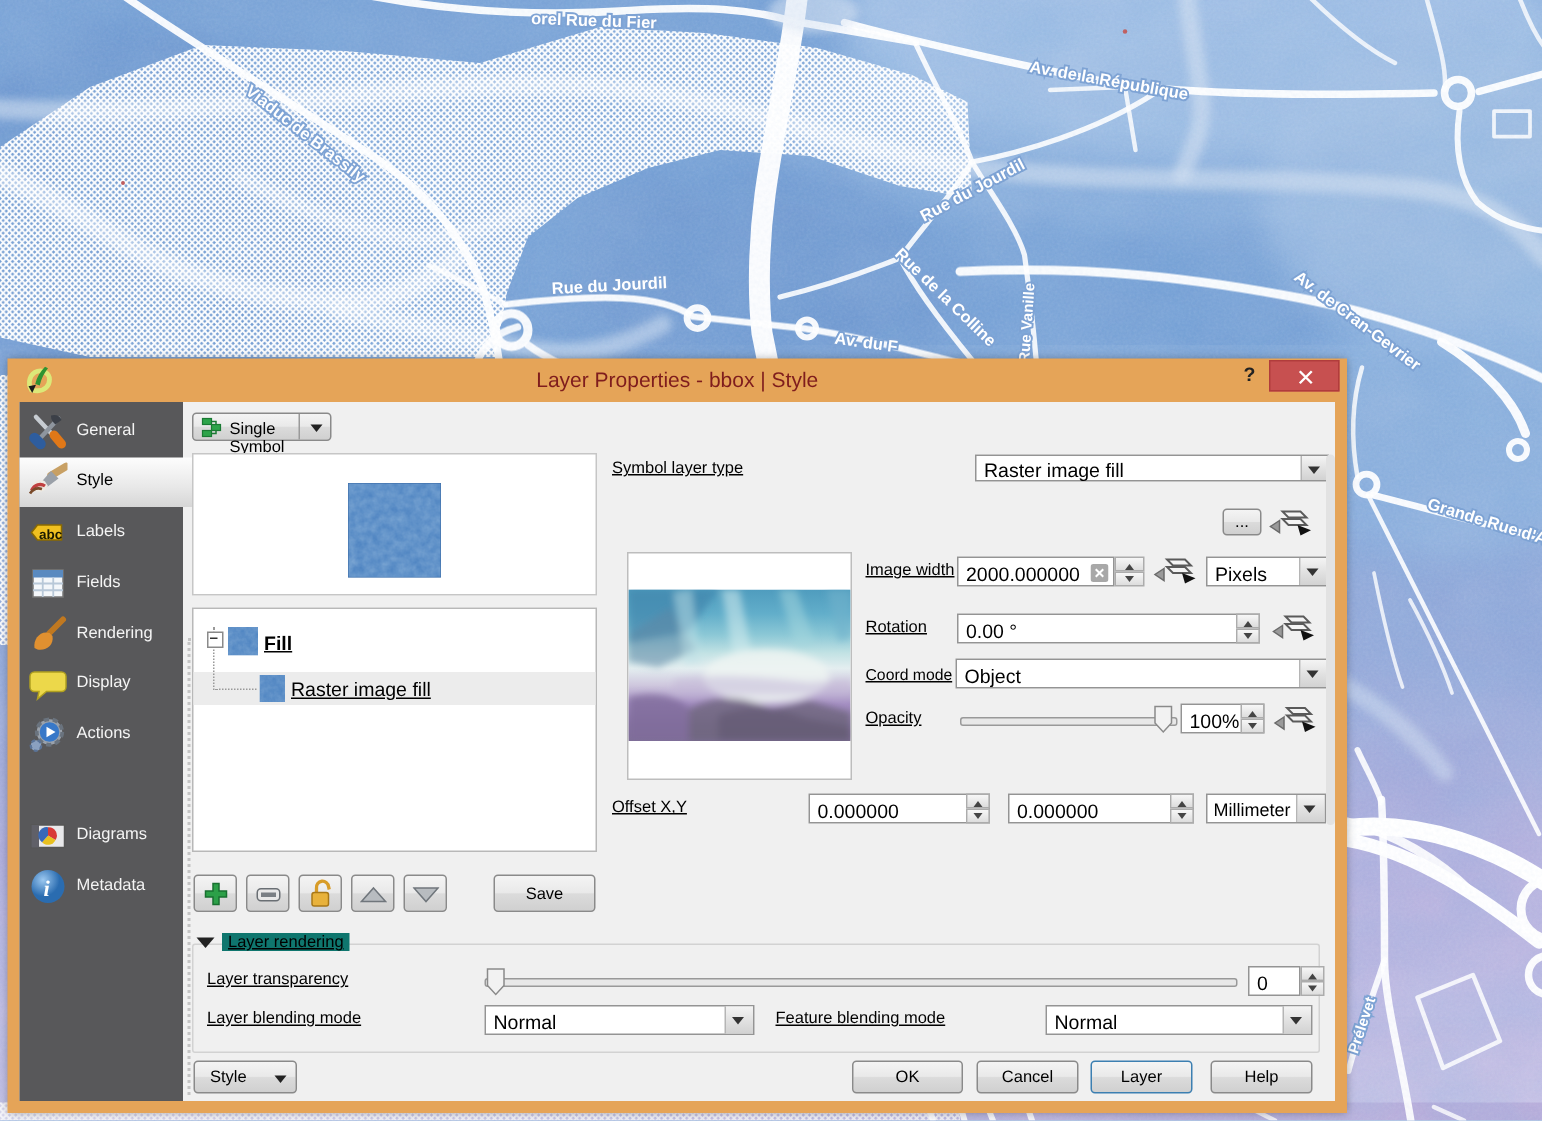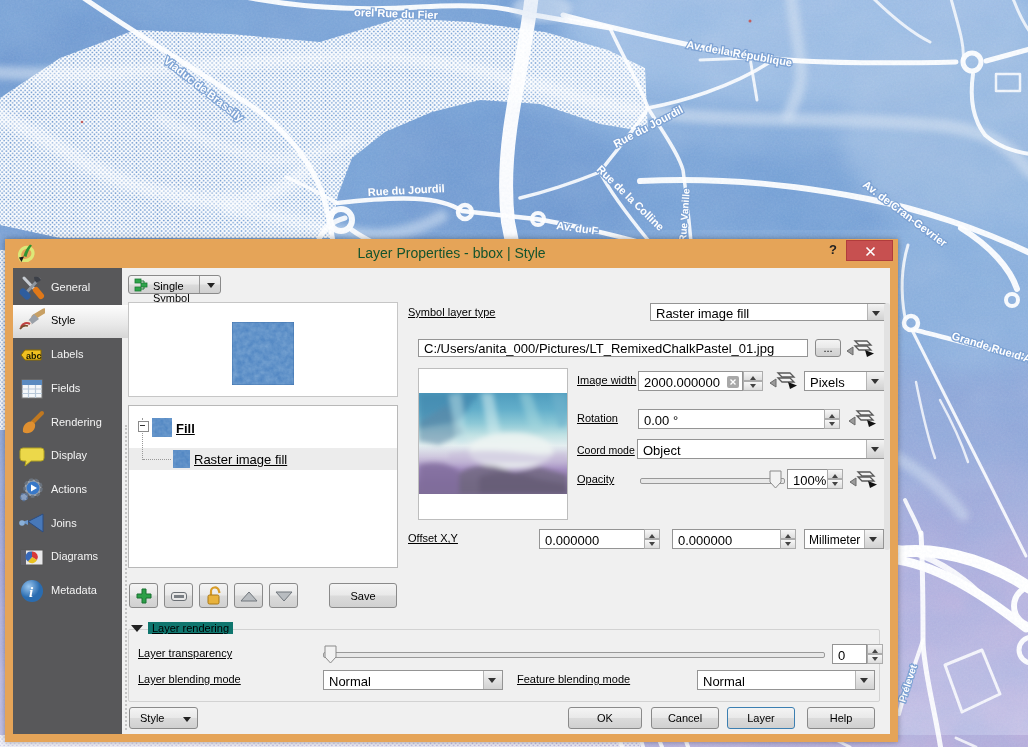--- a/index.html
+++ b/index.html
@@ -1,19 +1,19 @@
 <!DOCTYPE html>
 <html><head>
 <meta charset="utf-8">
 <style>
   html,body{margin:0;padding:0;}
   #stage{position:relative;width:1028px;height:747px;overflow:hidden;font-family:"Liberation Sans",sans-serif;background:#7ea6d6;}
   #map{position:absolute;left:0;top:0;}
   #dlg{position:absolute;left:5px;top:239px;width:893px;height:503px;background:#e5a458;box-shadow:0 0 6px rgba(0,0,0,.35);}
-  #dlg .titletext{position:absolute;left:0;top:6px;width:100%;text-align:center;font-size:14px;color:#14532d;}
+  #dlg .titletext{position:absolute;left:0;top:6px;width:100%;text-align:center;font-size:14px;color:#7f1d1d;}
   #closebtn{position:absolute;left:841px;top:1px;width:47px;height:21px;background:#c75050;border:1px solid #b13c3c;box-sizing:border-box;}
   #closebtn svg{position:absolute;left:18px;top:5px;}
   #helpq{position:absolute;left:820px;top:3px;width:16px;text-align:center;font-size:13px;font-weight:bold;color:#222;}
   #body{position:absolute;left:8px;top:29px;width:877px;height:466px;background:#f0f0f0;}
   #sidebar{position:absolute;left:0;top:0;width:109px;height:466px;background:#58585a;}
   .sbrow{position:absolute;left:0;width:109px;height:33px;color:#f4f4f4;font-size:11px;}
   .sbrow .lab{position:absolute;left:38px;top:9px;}
   .sbrow svg{position:absolute;left:6px;top:3px;}
   .sbsel{background:linear-gradient(180deg,#fdfdfd,#e8e8e8 60%,#d6d6d6);color:#000;width:115px;}
   .btn{position:absolute;box-sizing:border-box;border:1px solid #8a8a8a;border-radius:3px;background:linear-gradient(180deg,#f4f4f4,#e9e9e9 48%,#dbdbdb 52%,#d0d0d0);font-size:11px;color:#000;text-align:center;}
@@ -249,28 +249,20 @@
   <div class="sbrow" style="top:206px">
           <svg width="26" height="26" viewBox="0 0 26 26">
             <circle cx="14" cy="11" r="8.5" fill="#9aa2ac"></circle>
             <circle cx="14" cy="11" r="8.5" fill="none" stroke="#6a737e" stroke-width="2.5" stroke-dasharray="3.5 2.5"></circle>
             <circle cx="14" cy="11" r="6.5" fill="#3878c8"></circle>
             <path d="M12,7.5 L18,11 L12,14.5 Z" fill="#fff"></path>
             <circle cx="5" cy="20" r="3.5" fill="#8aa0c0" stroke="#5a7398" stroke-width="1.5" stroke-dasharray="2.5 1.8"></circle>
           </svg>
           <span class="lab">Actions</span>
         </div>
-  <div class="sbrow" style="top:240px">
-          <svg width="26" height="26" viewBox="0 0 26 26">
-            <path d="M24,3 L9,10.5 L24,21 Z" fill="#4878b8" stroke="#2c4c80" stroke-width="1"></path>
-            <path d="M9,9 L3,11 L9,14 Z" fill="#6c98cc"></path>
-            <circle cx="3" cy="12" r="2.8" fill="#8ab0d8"></circle>
-          </svg>
-          <span class="lab">Joins</span>
-        </div>
   <div class="sbrow" style="top:273px">
           <svg width="26" height="26" viewBox="0 0 26 26">
             <rect x="2" y="6" width="22" height="15" fill="#e8e8ea" stroke="#555"></rect>
             <rect x="2" y="6" width="5" height="15" fill="#606068"></rect>
             <circle cx="13" cy="13" r="5.5" fill="#d8d8d8"></circle>
             <path d="M13,13 L13,7.5 A5.5,5.5 0 0 1 18,16 Z" fill="#d83838"></path>
             <path d="M13,13 L18,16 A5.5,5.5 0 0 1 9,17.5 Z" fill="#e8c020"></path>
             <path d="M13,13 L9,17.5 A5.5,5.5 0 0 1 13,7.5 Z" fill="#3868b8"></path>
           </svg>
           <span class="lab">Diagrams</span>
@@ -353,23 +345,20 @@
             <path d="M9,1 L17,10 L1,10 Z" fill="#b8bcc0" stroke="#70767c"></path>
           </svg></div>
   <div class="btn" style="left:256px;top:315px;width:29px;height:25px;"><svg style="margin-top:7px" width="18" height="11" viewBox="0 0 18 11">
             <path d="M1,1 L17,1 L9,10 Z" fill="#b8bcc0" stroke="#70767c"></path>
           </svg></div>
   <div class="btn" style="left:316px;top:315px;width:68px;height:25px;line-height:24px;">Save</div>
   <span class="lbl" style="left:395px;top:38px;">Symbol layer type</span>
   <div class="combo" style="left:637px;top:35px;width:236px;height:18px;">
           <span style="position:absolute;left:5px;top:2px;">Raster image fill</span>
           <span class="arr"></span>
-        </div>
-  <div class="field" style="left:405px;top:71px;width:390px;height:18px;">
-          <span style="position:absolute;left:5px;top:1px;white-space:nowrap;">C:/Users/anita_000/Pictures/LT_RemixedChalkPastel_01.jpg</span>
         </div>
   <div class="btn" style="left:802px;top:71px;width:26px;height:18px;line-height:16px;">...</div>
   <svg class="dd" style="position:absolute;left:832px;top:70px" width="30" height="20" viewBox="0 0 30 20">
           <path d="M8,9 L2,13 L8,17 Z" fill="#9a9a9a" stroke="#6a6a6a"></path>
           <g fill="#f4f4f4" stroke="#5a5a5a" stroke-width="1.3">
             <path d="M10,3 h12 l4,4 h-12 Z"></path>
             <path d="M10,8 h12 l4,4 h-12 Z"></path>
           </g>
           <path d="M20,12 l9,3.5 l-7,3.5 Z" fill="#111"></path>
         </svg>

